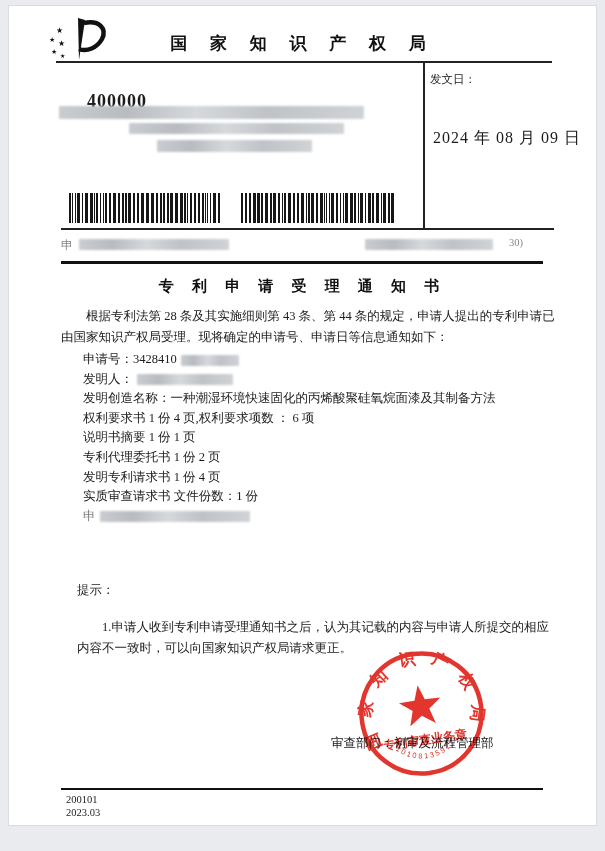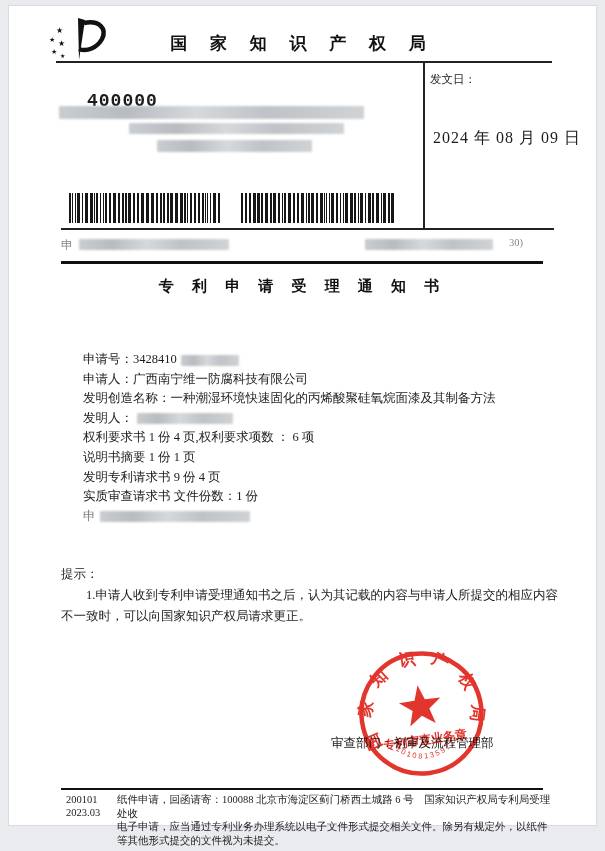--- a/index.html
+++ b/index.html
@@ -16,21 +16,21 @@
   .abs{position:absolute;}
   
   .org-title{top:26px;left:0;right:0;text-align:center;
     font-family:"Liberation Sans","DejaVu Sans",sans-serif;
     font-weight:bold;font-size:17px;letter-spacing:9px;color:#111;}
   .hl{background:#222;}
   .hl-header{top:55px;left:47px;width:496px;height:2px;}
   .vline{top:57px;left:414px;width:2px;height:166px;background:#222;}
   .issue-label{top:66px;left:421px;font-size:11.5px;}
   .issue-date{top:122px;left:424px;font-size:16px;letter-spacing:1px;}
-  .postal{top:85px;left:78px;font-family:Liberation Mono, monospace;
+  .postal{top:85px;left:78px;font-family:Liberation Serif, serif;
     font-weight:bold;font-size:18px;letter-spacing:1px;text-align:right;}
   
   .redact-block,.redact{
     background:linear-gradient(90deg,#c9ccd0 0%,#b8bbbf 22%,#d6d9dc 45%,#bfc2c6 68%,#d0d3d6 100%);
     filter:blur(1.2px);border-radius:1px;}
   .redact{display:inline-block;height:11px;vertical-align:middle;margin-left:4px;}
   .rb1{top:100px;left:50px;width:305px;height:13px;}
   .rb2{top:117px;left:120px;width:215px;height:11px;}
   .rb3{top:134px;left:148px;width:155px;height:12px;}
   
@@ -46,21 +46,21 @@
   .recipient-row .sfx{position:absolute;left:448px;top:0;font-size:10.5px;}
   .hl-thick{top:255px;left:52px;width:482px;height:2.5px;background:#111;}
   
   .doc-title{top:271px;left:0;right:0;text-align:center;
     font-family:"Liberation Sans","DejaVu Sans",sans-serif;
     font-weight:bold;font-size:15px;letter-spacing:7px;color:#111;}
   .intro{top:300px;left:52px;width:500px;font-size:12.5px;line-height:21px;
     text-indent:2em;margin:0;}
   .details{top:344px;left:74px;width:470px;font-size:12.5px;line-height:19.6px;}
   .tips{top:558px;left:52px;width:506px;font-size:12.5px;line-height:21px;}
-  .tips p{margin:0;text-indent:2em;}
+  .tips p{margin:16px;text-indent:2em;}
   .tips .tips-heading{text-indent:0;margin-bottom:0;}
   
   .examiner{top:722px;left:77px;font-size:12.5px;line-height:18.5px;}
   .dept{top:729px;left:322px;font-size:12.5px;}
   .stamp{top:635px;left:340px;mix-blend-mode:multiply;}
   
   .hl-footer{top:782px;left:52px;width:482px;height:2px;background:#111;}
   .footer-codes{top:787px;left:57px;font-size:10.5px;line-height:13px;}
   .footer-text{top:787px;left:108px;width:436px;font-size:10.5px;line-height:13.5px;}
   .footer-text p{margin:0;}
@@ -97,29 +97,30 @@
 
   <div class="abs recipient-row">
     <span class="dim">申</span>
     <span class="redact r1"></span>
     <span class="redact r2"></span>
     <span class="dim sfx">30)</span>
   </div>
   <div class="abs hl-thick"></div>
 
   <div class="abs doc-title">专 利 申 请 受 理 通 知 书</div>
+  <p class="abs intro">根据专利法第 28 条及其实施细则第 43 条、第 44 条的规定，申请人提出的专利申请已由国家知识产权局受理。现将确定的申请号、申请日等信息通知如下：</p>
 
   <div class="abs details">
     <div><span>申请号：3428410</span><span class="redact" style="width:58px"></span></div>
-    <div><span>申请人：广西南宁维一防腐科技有限公司</span></div>
+    <div><span>发明人：</span><span class="redact" style="width:96px"></span></div>
     <div><span>发明创造名称：一种潮湿环境快速固化的丙烯酸聚硅氧烷面漆及其制备方法</span></div>
-    <div><span>发明人：</span><span class="redact" style="width:96px"></span></div>
     <div><span>权利要求书 1 份 4 页,权利要求项数 ： 6 项</span></div>
     <div><span>说明书摘要 1 份 1 页</span></div>
-    <div><span>发明专利请求书 9 份 4 页</span></div>
+    <div><span>专利代理委托书 1 份 2 页</span></div>
+    <div><span>发明专利请求书 1 份 4 页</span></div>
     <div><span>实质审查请求书 文件份数：1 份</span></div>
     <div><span style="opacity:.6">申</span><span class="redact" style="width:150px"></span></div>
   </div>
 
   <div class="abs tips">
     <p class="tips-heading">提示：</p>
     <p>1.申请人收到专利申请受理通知书之后，认为其记载的内容与申请人所提交的相应内容不一致时，可以向国家知识产权局请求更正。</p>
   </div>
 
   <div class="abs dept">
@@ -141,18 +142,14 @@
       </text>
     </g>
   </svg>
 
 
   <div class="abs hl-footer"></div>
   <div class="abs footer-codes">
     <div>200101</div>
     <div>2023.03</div>
   </div>
-  <div class="abs footer-text">
-    <p>纸件申请，回函请寄：100088 北京市海淀区蓟门桥西土城路 6 号　国家知识产权局专利局受理处收</p>
-    <p>电子申请，应当通过专利业务办理系统以电子文件形式提交相关文件。除另有规定外，以纸件等其他形式提交的文件视为未提交。</p>
-  </div>
 
 </div>
 
 </body></html>

